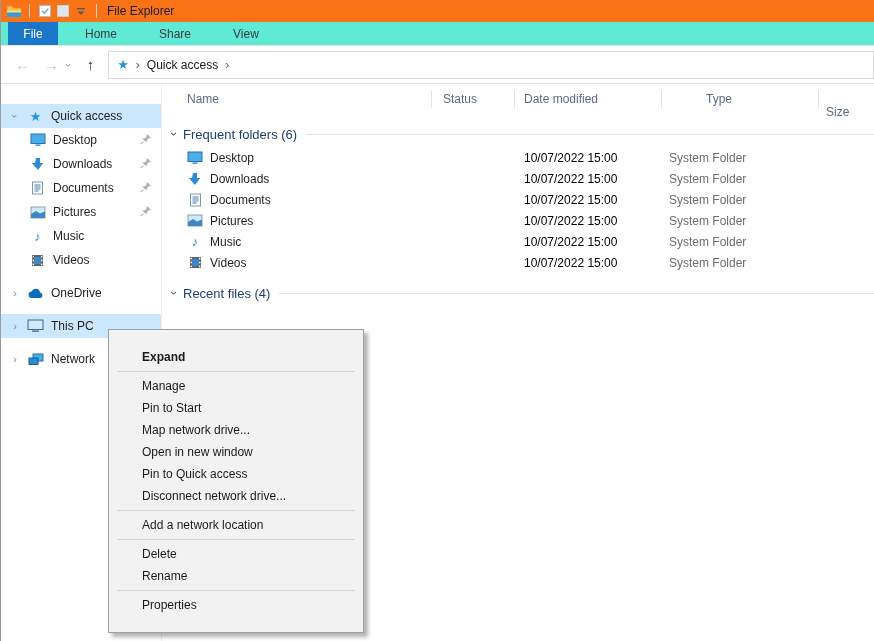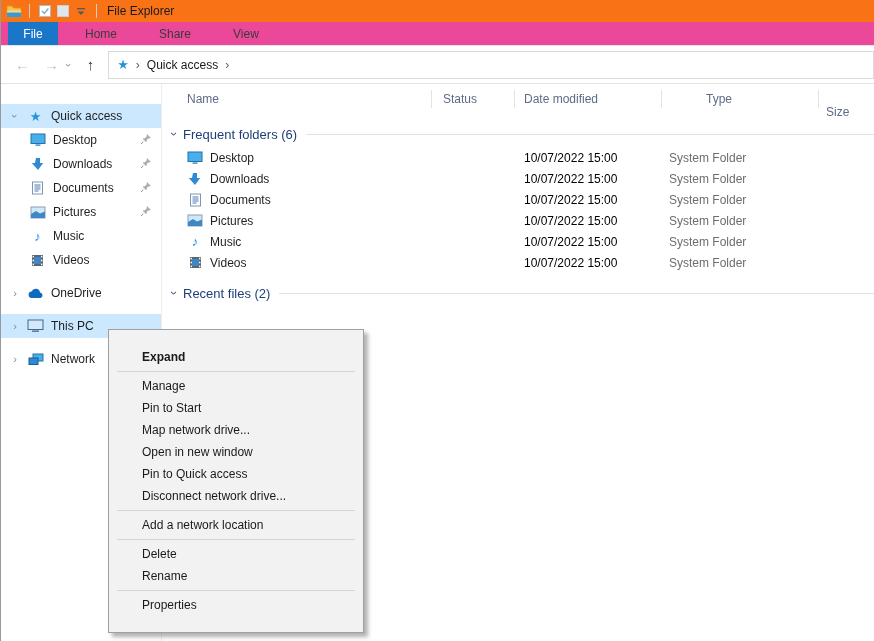--- a/index.html
+++ b/index.html
@@ -8,21 +8,21 @@
   .window { position:relative; width:874px; height:641px; background:#fff;
     border-left:1px solid #9a9a9a; }
 
   
   .titlebar { height:22px; display:flex; align-items:center; padding-left:4px; background:#f97316; }
   .tb-sep { width:1px; height:14px; background:#d0d0d0; margin:0 6px; }
   .tb-icon { display:inline-flex; align-items:center; justify-content:center; width:18px; height:18px; }
   .tb-title { margin-left:4px; color:#1a1a1a; }
 
   
-  .tabs { height:24px; display:flex; align-items:stretch; border-bottom:1px solid #e6e6e6; background:#ec4899; }
+  .tabs { height:24px; display:flex; align-items:stretch; border-bottom:1px solid #e6e6e6; background:#5eead4; }
   .tab { display:flex; align-items:center; padding:0 15px; color:#3b3b3b; }
   .tab-file { width:50px; justify-content:center; margin-left:7px; background:#1a76c9; color:#fff; padding:0; }
   .tab + .tab { margin-left:12px; }
 
   
   .navbar { height:38px; display:flex; align-items:center; border-bottom:1px solid #e3e3e3; background:#fff; }
   .nav-btn { font-size:15px; line-height:1; }
   .nav-back, .nav-fwd { color:#c3c3c3; margin-left:14px; }
   .nav-hist { color:#9a9a9a; font-size:11px; margin-left:8px; }
   .nav-up { color:#3d3d3d; margin-left:16px; font-weight:bold; }
@@ -386,21 +386,21 @@
           <span class="fstatus"></span>
           <span class="fdate">10/07/2022 15:00</span>
           <span class="ftype">System Folder</span>
           <span class="fsize"></span>
         </div>
 
       </div>
 
       <div class="grouphead">
         <span class="gchev rot90">›</span>
-        <span>Recent files (2)</span>
+        <span>Recent files (4)</span>
         <span class="gline"></span>
       </div>
 
     </div>
   </div>
 
   <div class="ctxmenu">
     <div class="mi bold">Expand</div>
     <div class="msep"></div>
     <div class="mi">Manage</div>

